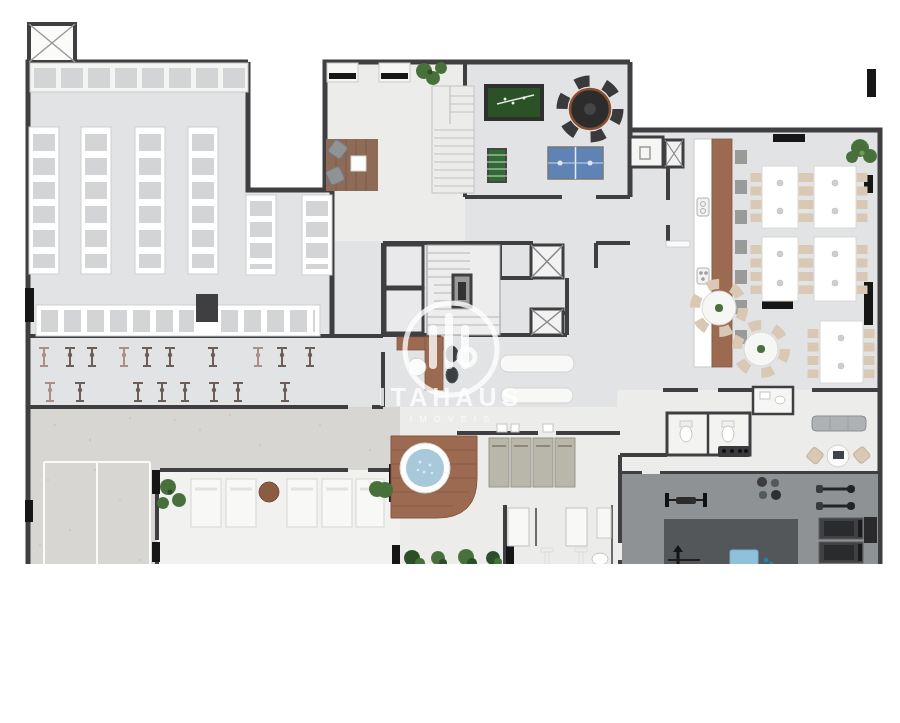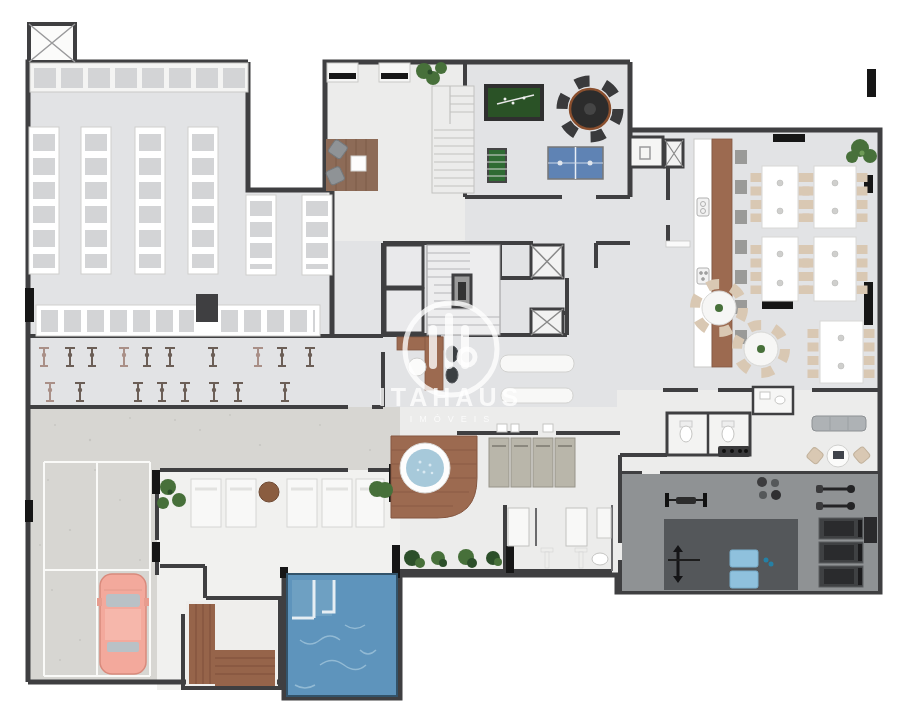--- a/index.html
+++ b/index.html
@@ -1,16 +1,16 @@
 <!DOCTYPE html>
 <html><head>
 <meta charset="utf-8">
 <style>
   html,body{margin:0;padding:0;background:#ffffff;}
-  #stage{width:900px;height:723px;position:relative;font-family:"Liberation Sans",sans-serif;}
+  #stage{width:900px;height:564px;position:relative;font-family:"Liberation Sans",sans-serif;}
   svg{display:block;}
   .m1{color:#6b5e56;} .m2{color:#a98f87;}
   text{font-family:"Liberation Sans",sans-serif;}
   .wm-brand{font-size:25px;font-weight:bold;letter-spacing:5px;}
   .wm-sub{font-size:9px;letter-spacing:7px;}
 </style>
 </head>
 <body>
 
 <div id="stage">

